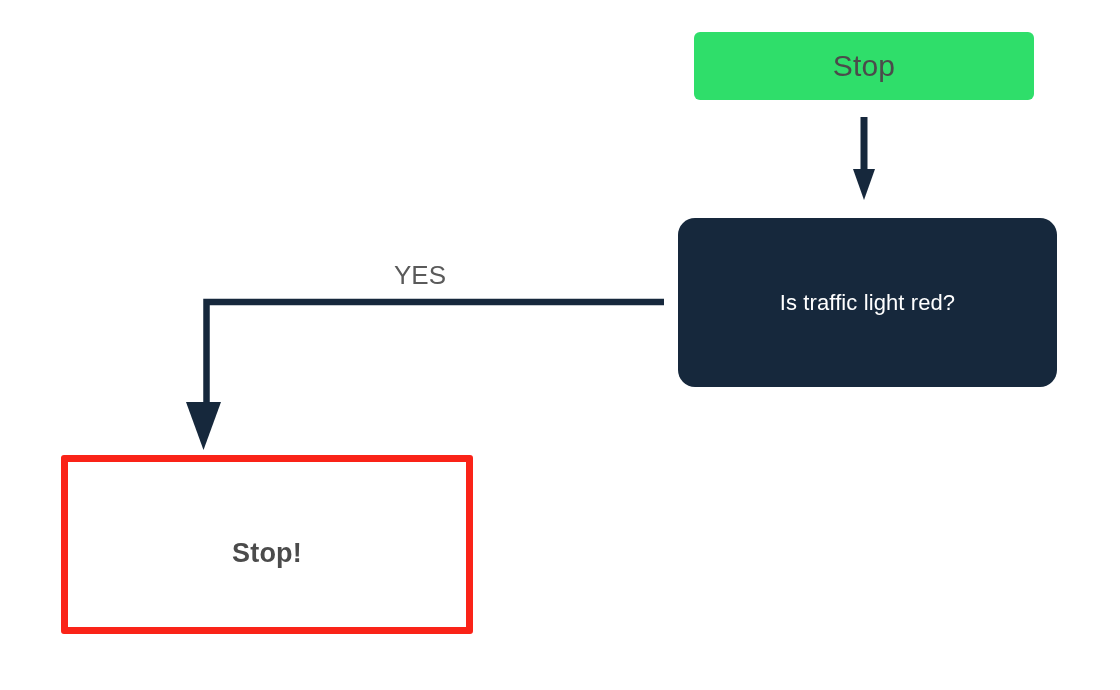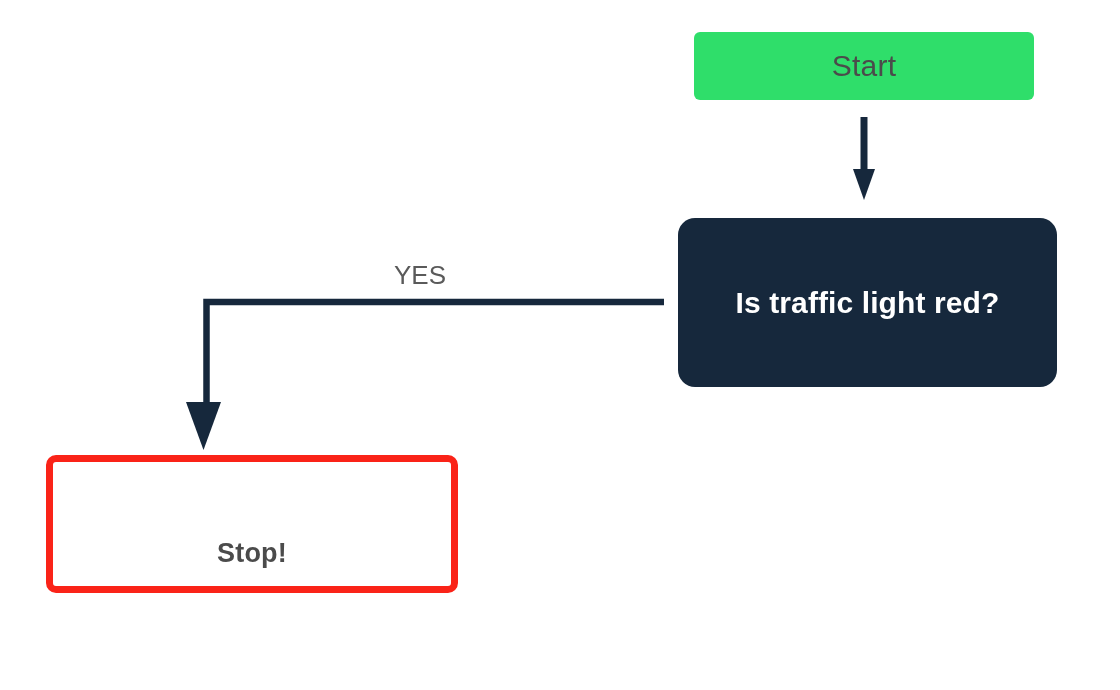--- a/index.html
+++ b/index.html
@@ -46,34 +46,33 @@
   .node-decision {
     left: 678px;
     top: 218px;
     width: 379px;
     height: 169px;
     background: #16283c;
     border-radius: 17px;
   }
   .node-decision .node-label {
     color: #ffffff;
-    font-size: 30px;
+    font-size: 22px;
     line-height: 1;
     letter-spacing: 0.1px;
-    font-weight: bold;
   }
 
   .node-stop {
-    left: 46px;
+    left: 61px;
     top: 455px;
     width: 412px;
-    height: 138px;
+    height: 179px;
     background: #ffffff;
     border: 7px solid #fa2318;
-    border-radius: 10px;
+    border-radius: 3px;
   }
   .node-stop .node-label {
     position: absolute;
     left: 0;
     right: 0;
     top: 78px;
     color: #4b4b4b;
     font-size: 27px;
     font-weight: bold;
     line-height: 1;
@@ -117,21 +116,21 @@
     <g>
       <path d="M 664 302 L 206.5 302 L 206.5 408" fill="none" stroke="#16283c" stroke-width="6.5" stroke-linecap="butt" stroke-linejoin="miter"></path>
       <polygon points="186,402 221,402 203.5,450" fill="#16283c"></polygon>
     </g>
 
   </svg>
 
   <div class="edge-label edge-label-yes">YES</div>
 
   <div class="node node-start">
-    <span class="node-label">Start</span>
+    <span class="node-label">Stop</span>
   </div>
 
   <div class="node node-decision">
     <span class="node-label">Is traffic light red?</span>
   </div>
 
   <div class="node node-stop">
     <span class="node-label">Stop!</span>
   </div>
 

